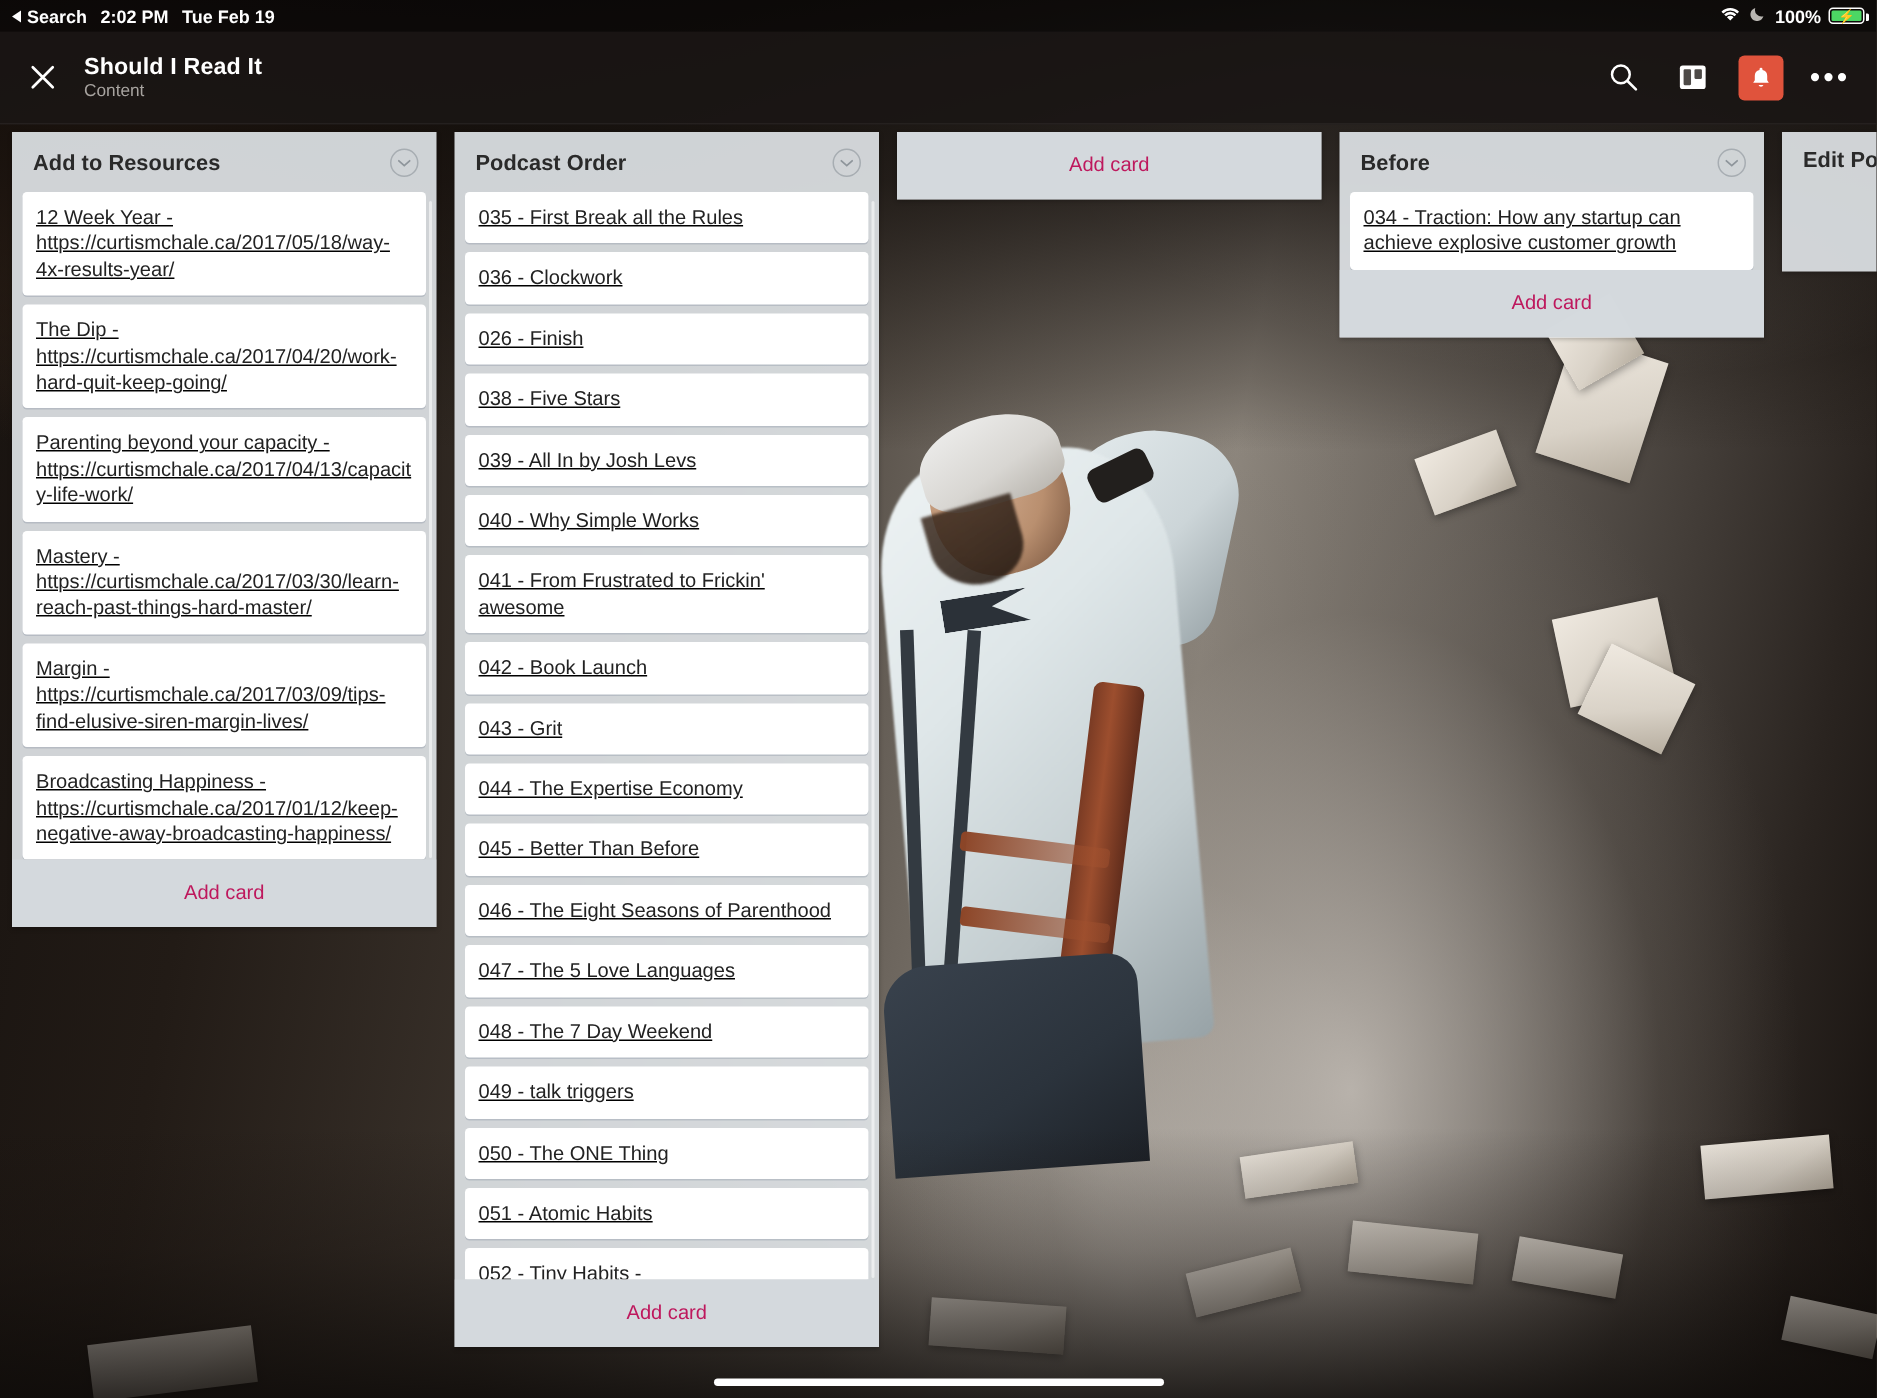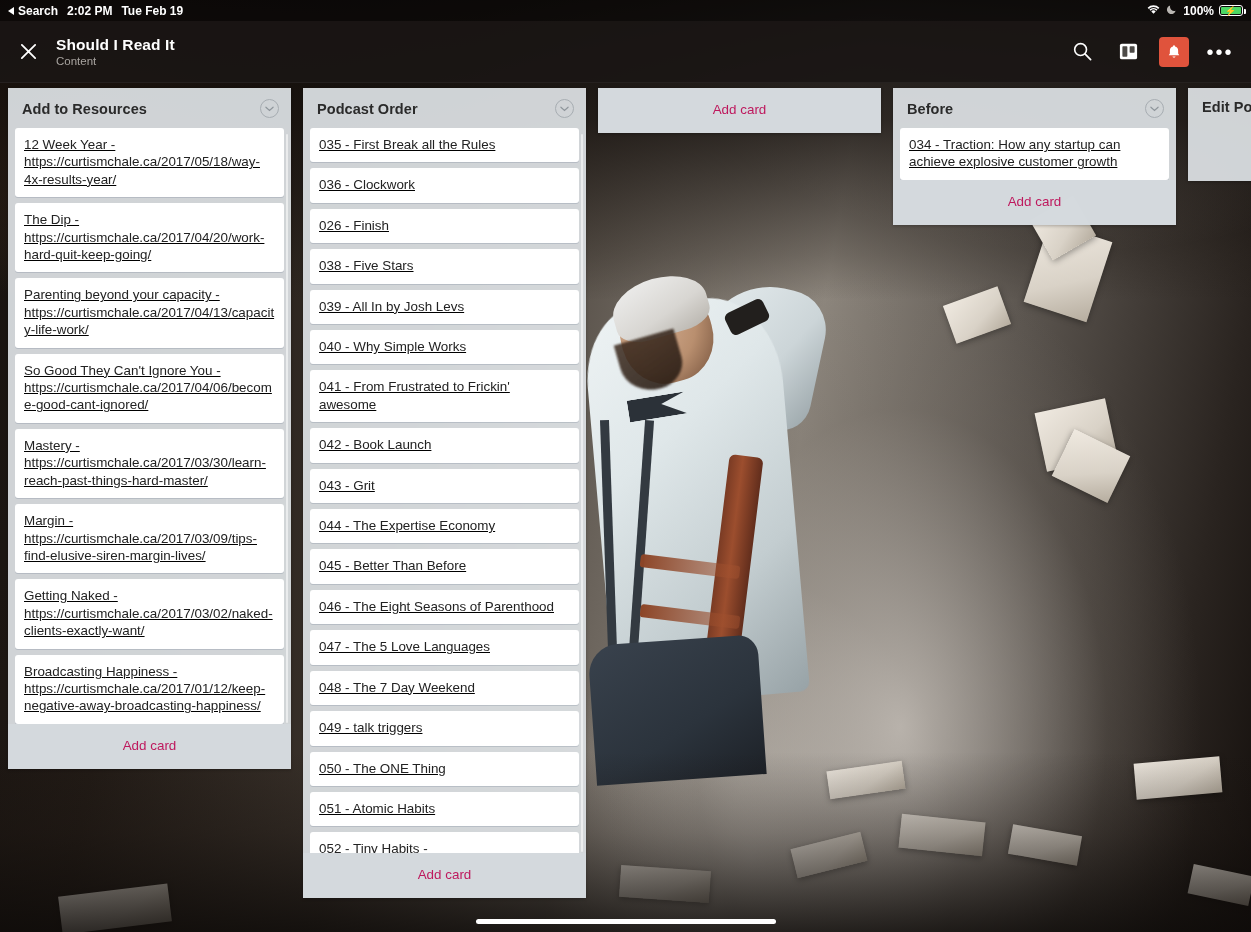--- a/index.html
+++ b/index.html
@@ -343,24 +343,22 @@
         <div class="chev-circle">
           <svg width="9" height="6" viewBox="0 0 10 6">
               <path d="M1 1l4 3.6L9 1" stroke="#8e959b" stroke-width="1.3" fill="none" stroke-linecap="round"></path>
             </svg>
         </div>
       </div>
       <div class="cards">
         <div class="card">12 Week Year - https://curtismchale.ca/2017/05/18/way-4x-results-year/</div>
         <div class="card">The Dip - https://curtismchale.ca/2017/04/20/work-hard-quit-keep-going/</div>
         <div class="card">Parenting beyond your capacity - https://curtismchale.ca/2017/04/13/capacity-life-work/</div>
-        <div class="card">So Good They Can't Ignore You - https://curtismchale.ca/2017/04/06/become-good-cant-ignored/</div>
         <div class="card">Mastery - https://curtismchale.ca/2017/03/30/learn-reach-past-things-hard-master/</div>
         <div class="card">Margin - https://curtismchale.ca/2017/03/09/tips-find-elusive-siren-margin-lives/</div>
-        <div class="card">Getting Naked - https://curtismchale.ca/2017/03/02/naked-clients-exactly-want/</div>
         <div class="card">Broadcasting Happiness - https://curtismchale.ca/2017/01/12/keep-negative-away-broadcasting-happiness/</div>
 
       </div>
       <div class="add-card">Add card</div>
       <div class="scroll-rail"></div>
     </div>
 
     <div class="list list-wrap">
       <div class="list-header">
         <div class="list-title">Podcast Order</div>

